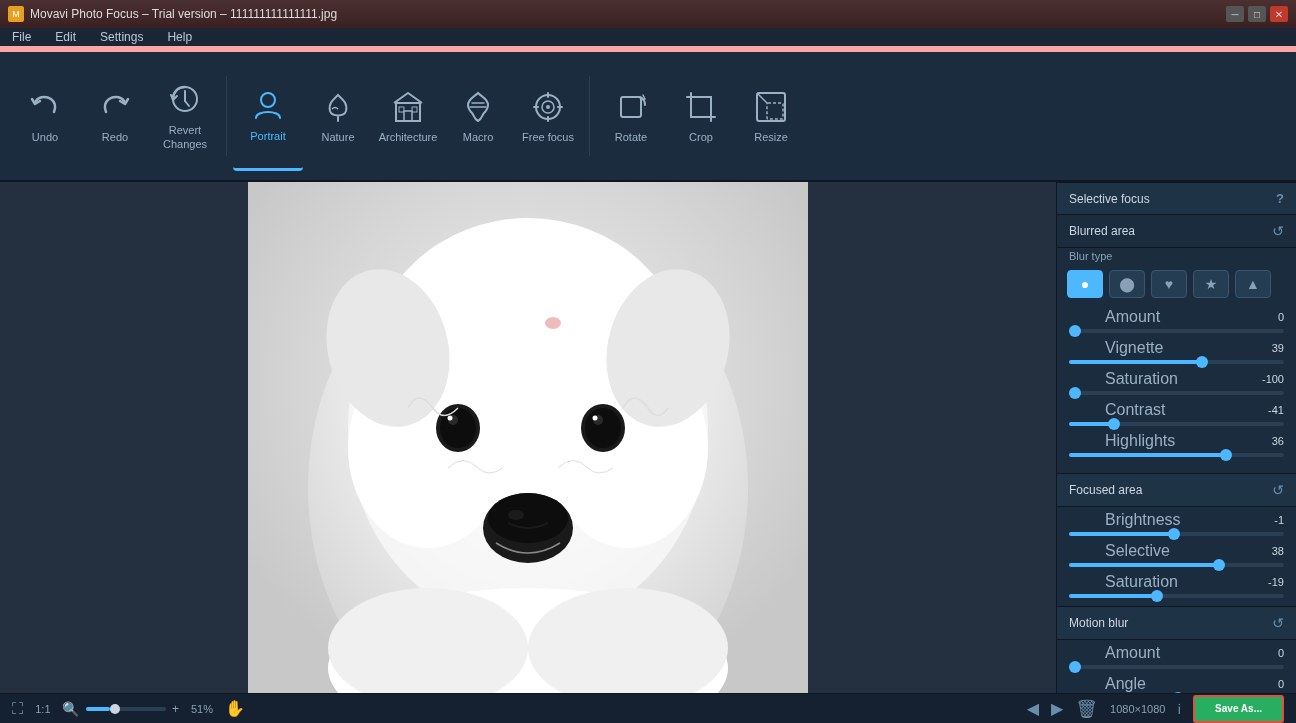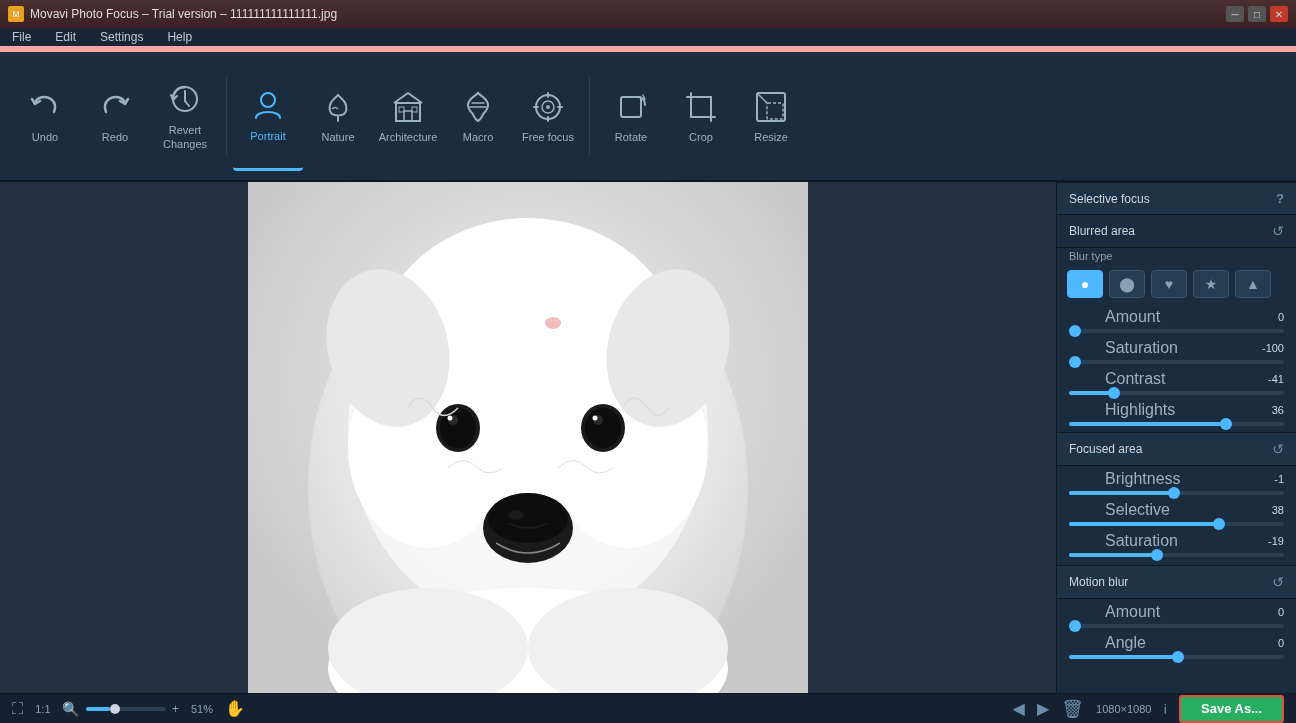--- a/index.html
+++ b/index.html
@@ -55,21 +55,21 @@
     .slider-track { position: relative; height: 4px; background: #2a3f54; border-radius: 2px; cursor: pointer; }
     .slider-fill { height: 100%; background: #4db8ff; border-radius: 2px; }
     .slider-thumb { position: absolute; top: 50%; transform: translateY(-50%); width: 12px; height: 12px; background: #4db8ff; border-radius: 50%; cursor: pointer; }
 
     
     #statusbar { height: 30px; background: #152030; display: flex; align-items: center; justify-content: space-between; padding: 0 12px; border-top: 1px solid #0f1820; }
     #statusbar-left { display: flex; align-items: center; gap: 12px; }
     #statusbar-right { display: flex; align-items: center; gap: 12px; }
     .status-item { font-size: 11px; color: #8aa0b4; display: flex; align-items: center; gap: 4px; }
 
-    #save-btn { background: #27ae60; color: white; border: 2px solid #e74c3c; font-size: 13px; font-weight: bold; padding: 4px 20px; border-radius: 3px; cursor: pointer; height: 28px; display: flex; align-items: center; }
+    #save-btn { background: #27ae60; color: white; border: 2px solid #e74c3c; font-size: 10px; font-weight: bold; padding: 4px 20px; border-radius: 3px; cursor: pointer; height: 28px; display: flex; align-items: center; }
 
     .zoom-slider { display: flex; align-items: center; gap: 6px; }
     .zoom-track { width: 80px; height: 4px; background: #2a3f54; border-radius: 2px; position: relative; cursor: pointer; }
     .zoom-thumb { position: absolute; top: 50%; transform: translateY(-50%); left: 30%; width: 10px; height: 10px; background: #cdd6e0; border-radius: 50%; }
     .zoom-fill { height: 100%; width: 30%; background: #4db8ff; border-radius: 2px; }
 
     
     .nav-arrow { font-size: 16px; color: #6a8eaa; cursor: pointer; }
 
     
@@ -308,20 +308,30 @@
       <div class="slider-label">
         <span class="slider-label-text">Amount</span>
         <span class="slider-value">0</span>
       </div>
       <div class="slider-track">
         <div class="slider-fill" style="width:0%"></div>
         <div class="slider-thumb" style="left:0%"></div>
       </div>
     </div>
 
+    <div class="slider-row">
+      <div class="slider-label">
+        <span class="slider-label-text">Vignette</span>
+        <span class="slider-value">39</span>
+      </div>
+      <div class="slider-track">
+        <div class="slider-fill" style="width:62%"></div>
+        <div class="slider-thumb" style="left:59%"></div>
+      </div>
+    </div>
 
     <div class="slider-row">
       <div class="slider-label">
         <span class="slider-label-text">Saturation</span>
         <span class="slider-value">-100</span>
       </div>
       <div class="slider-track">
         <div class="slider-fill" style="width:0%"></div>
         <div class="slider-thumb" style="left:0%"></div>
       </div>
@@ -342,21 +352,21 @@
       <div class="slider-label">
         <span class="slider-label-text">Highlights</span>
         <span class="slider-value">36</span>
       </div>
       <div class="slider-track">
         <div class="slider-fill" style="width:72%"></div>
         <div class="slider-thumb" style="left:70%"></div>
       </div>
     </div>
 
-    <div class="panel-section-header" style="margin-top:4px;">
+    <div class="panel-section-header" style="margin-top:14px;">
       <span>Focused area</span>
       <span class="refresh-icon">↺</span>
     </div>
 
     <div class="slider-row">
       <div class="slider-label">
         <span class="slider-label-text">Brightness</span>
         <span class="slider-value">-1</span>
       </div>
       <div class="slider-track">

